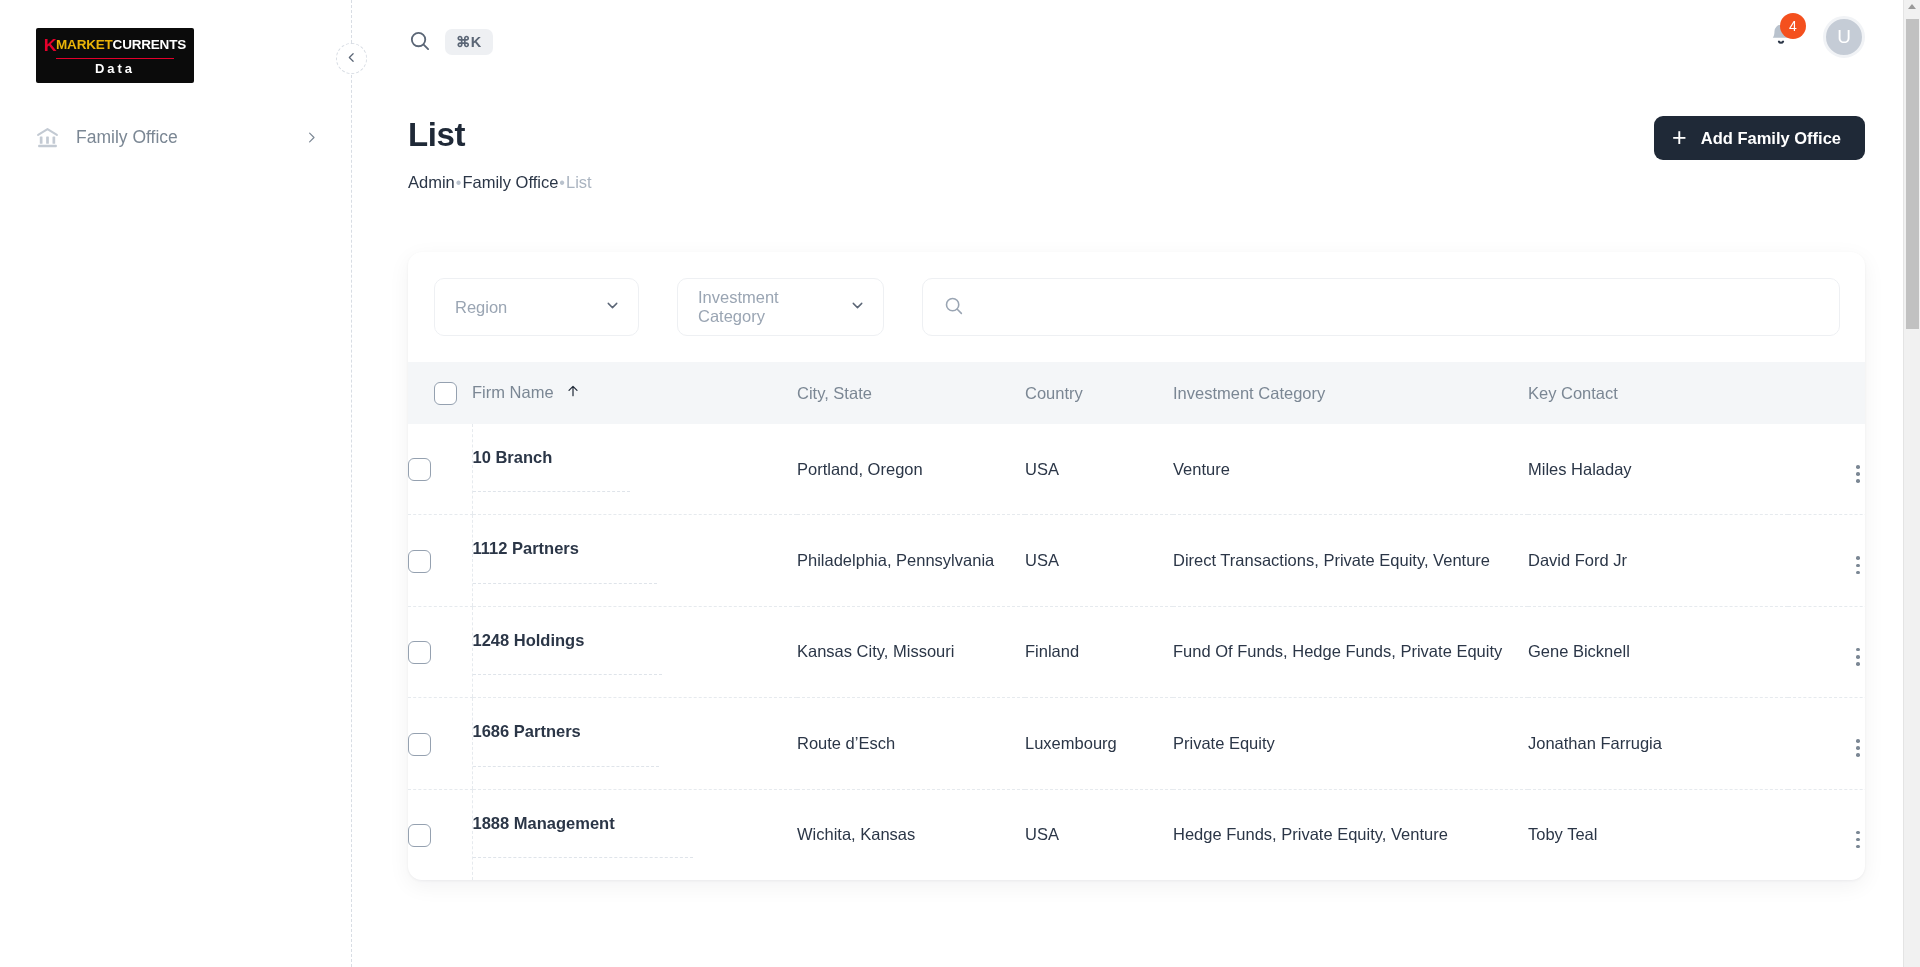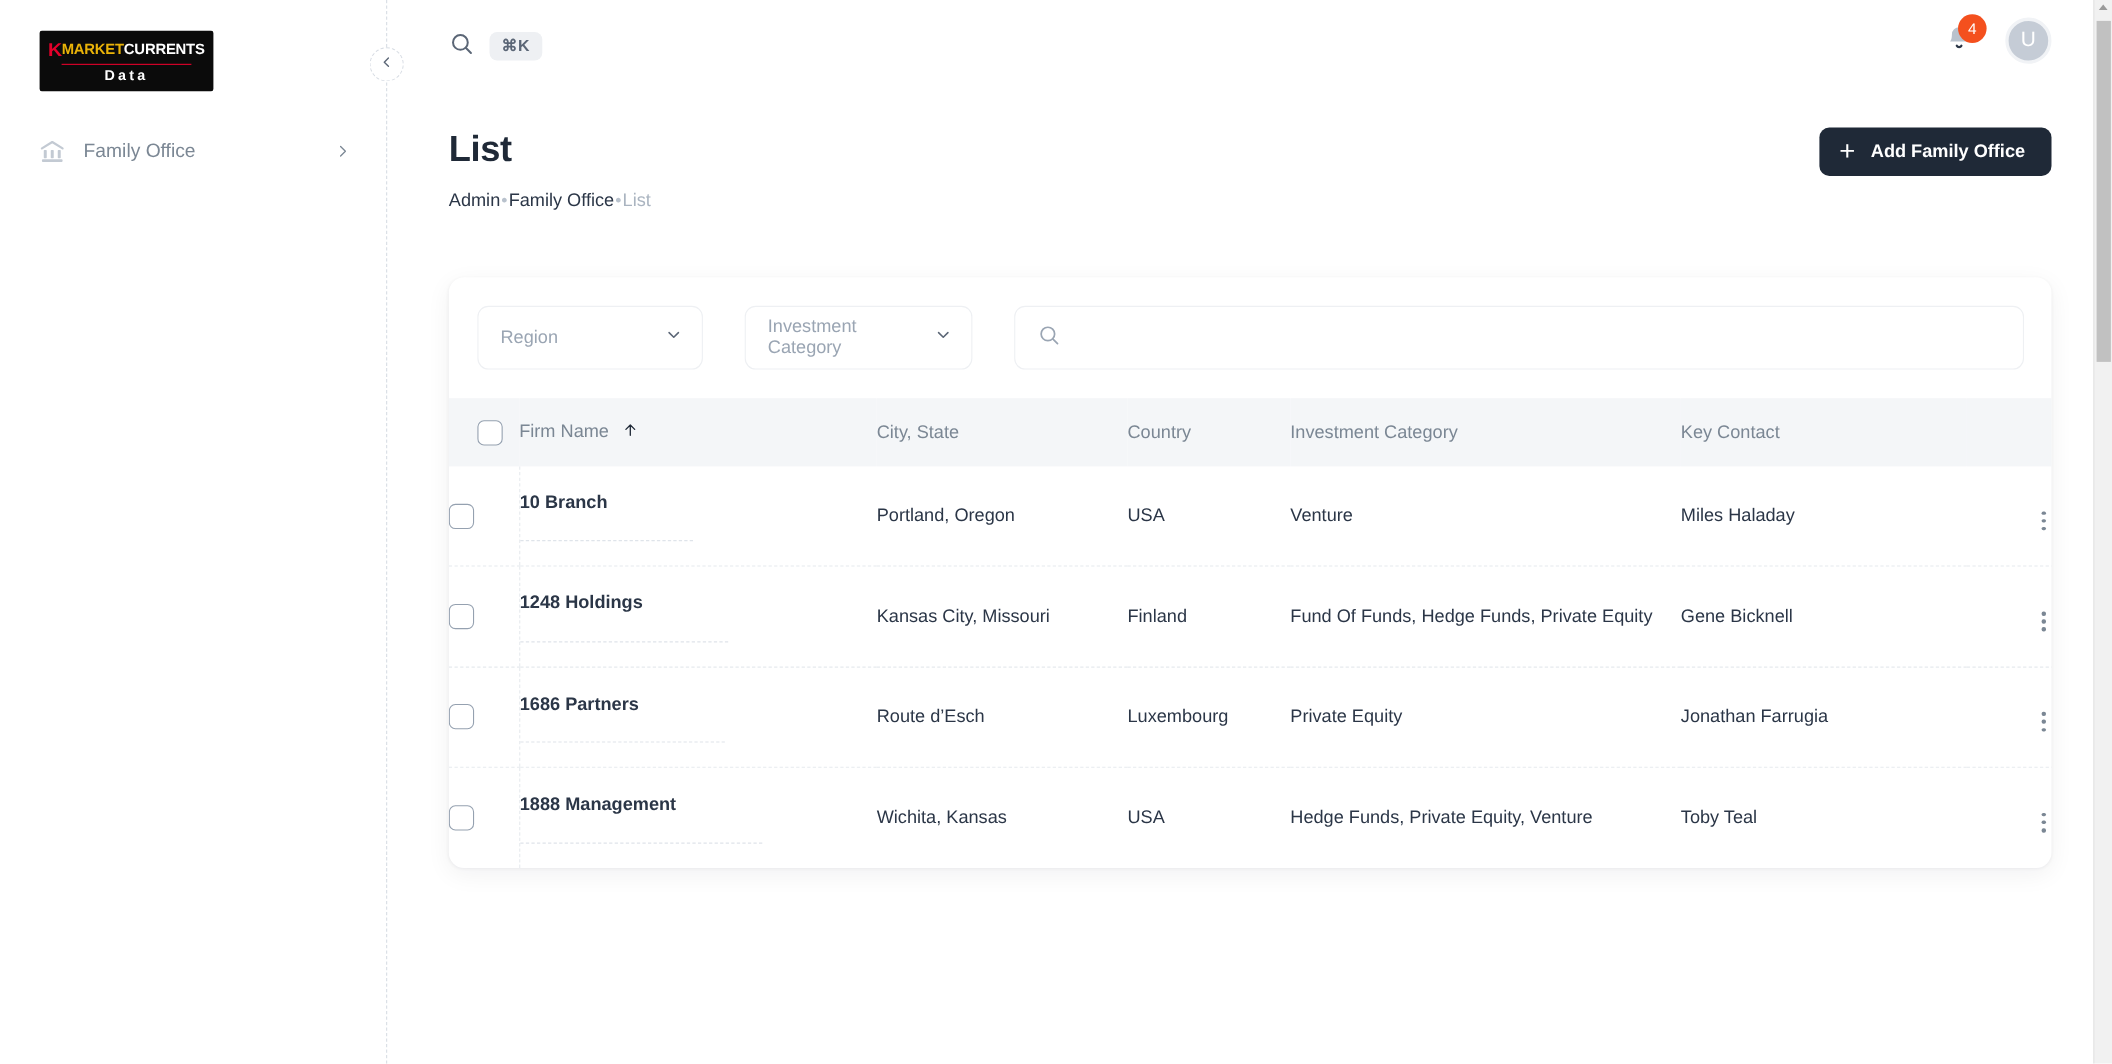--- a/index.html
+++ b/index.html
@@ -557,20 +557,39 @@
             <td>Miles Haladay</td>
             <td class="td-menu">
               <span class="kebab">
                   <i></i>
                   <i></i>
                   <i></i>
                 </span>
             </td>
           </tr>
 
+          <tr>
+            <td class="td-check">
+              <span class="checkbox"></span>
+            </td>
+            <td class="td-firm">
+              <span class="firm-text">1112 Partners</span>
+            </td>
+            <td>Philadelphia, Pennsylvania</td>
+            <td>USA</td>
+            <td>Direct Transactions, Private Equity, Venture</td>
+            <td>David Ford Jr</td>
+            <td class="td-menu">
+              <span class="kebab">
+                  <i></i>
+                  <i></i>
+                  <i></i>
+                </span>
+            </td>
+          </tr>
 
           <tr>
             <td class="td-check">
               <span class="checkbox"></span>
             </td>
             <td class="td-firm">
               <span class="firm-text">1248 Holdings</span>
             </td>
             <td>Kansas City, Missouri</td>
             <td>Finland</td>

